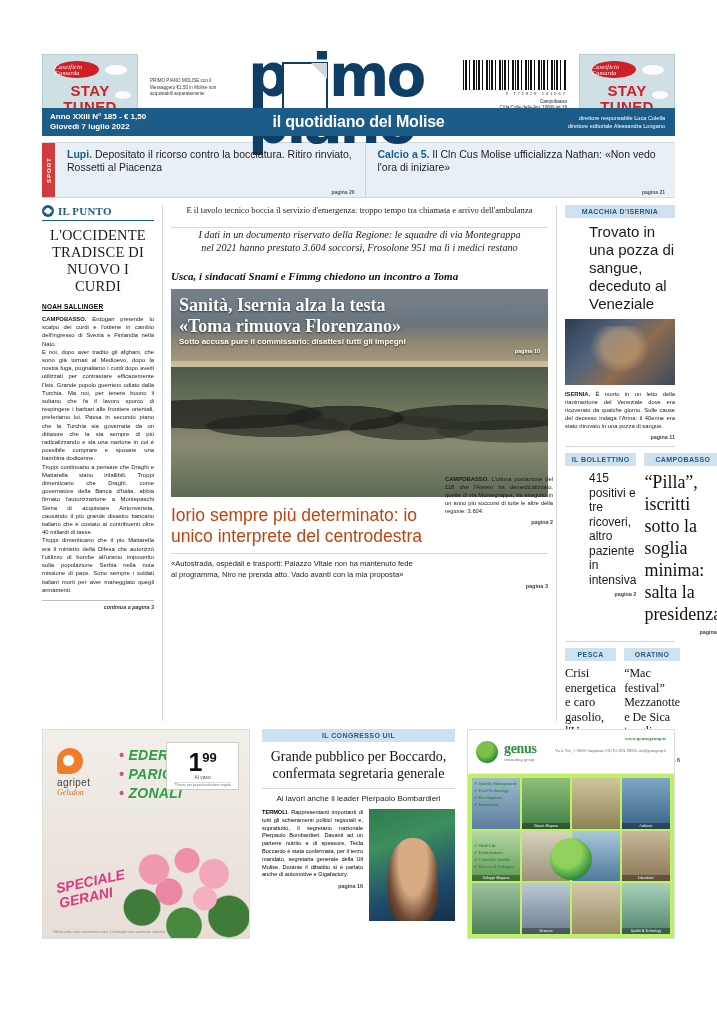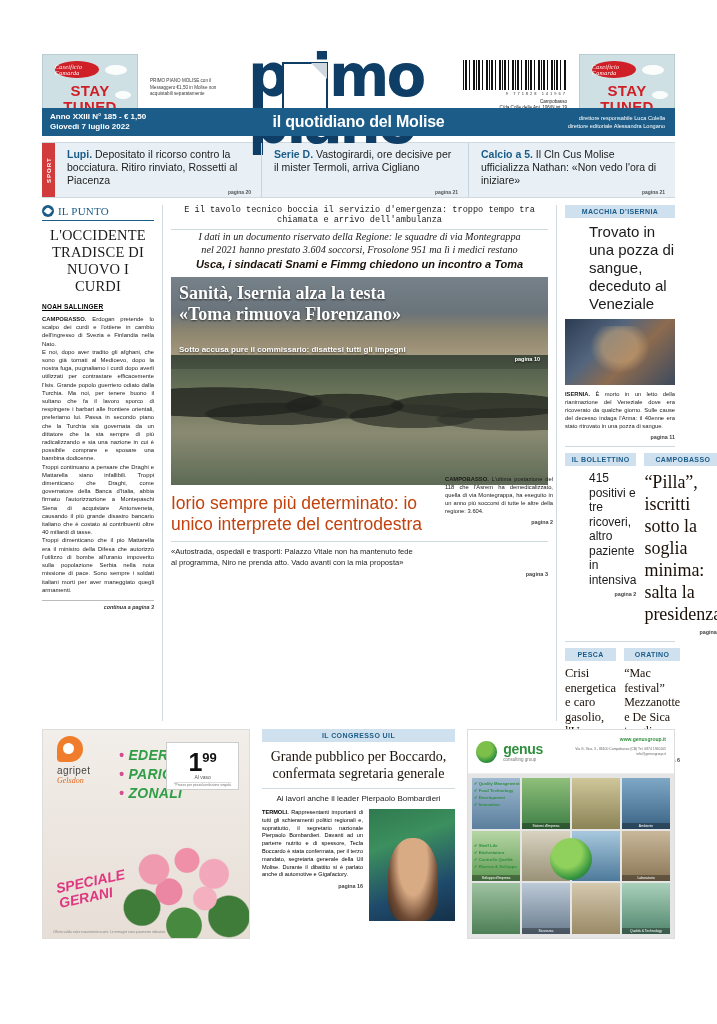--- a/index.html
+++ b/index.html
@@ -155,21 +155,21 @@
     width: 12px; height: 12px; border-radius: 50%;
     background: #1b5c88; position: relative;
   }
   .punto-dot:after {
     content:""; position:absolute; left:3px; top:3px;
     width:6px; height:6px; border-radius:50%; background:#fff;
     transform: rotate(40deg); border-radius: 50% 0 50% 0;
   }
   .punto-title {
     font-family: "Liberation Serif", serif;
-    font-weight: normal; font-size: 11px; color: #1b5c88;
+    font-weight: bold; font-size: 11px; color: #1b5c88;
     letter-spacing: .2px;
   }
   .punto-rule { border-bottom: 1px solid #1b5c88; margin: 3px 0 6px; }
   .punto-head-txt {
     font-family: "Liberation Serif", serif;
     font-size: 14.5px; line-height: 17px; text-align: center;
     color: #1a1a1a; letter-spacing: .2px;
   }
   .punto-author {
     font-size: 6.5px; font-weight: bold; margin: 8px 0 5px;
@@ -181,37 +181,37 @@
   }
   .punto-body b { font-weight: bold; }
   .punto-cont {
     margin-top: 6px; padding-top: 3px; border-top: 1px solid #bbb;
     font-size: 5.4px; font-weight: bold; font-style: italic;
     text-align: right; color: #333;
   }
 
   
   .kicker {
-    font-family: Liberation Mono, monospace;
+    font-family: Liberation Serif, serif;
     font-size: 8.6px; text-align: center; color: #222;
-    padding-bottom: 4px; border-bottom: 1px solid #cfd9e0;
+    padding-bottom: 12px; border-bottom: 1px solid #cfd9e0;
   }
   .headline {
     font-family: "Liberation Serif", serif;
     font-size: 31px; line-height: 35px; text-align: center;
     color: #1a1008; margin: 6px 0 6px;
   }
   .subhead {
     font-family: "Liberation Serif", serif; font-style: italic;
     font-size: 10.2px; line-height: 13px; text-align: center; color: #1a1a1a;
   }
   .subhead-b {
-    font-family: Liberation Sans, sans-serif; font-style: italic;
-    font-weight: bold; font-size: 11px; text-align: center;
-    margin-top: 2px; color: #1a1008;
+    font-family: Liberation Serif, serif; font-style: italic;
+    font-weight: bold; font-size: 11px; text-align: left;
+    margin-top: 16px; color: #1a1008;
   }
 
   .photo-block {
     position: relative; margin-top: 7px; height: 208px; overflow: hidden;
     background: #6d7d6a;
   }
   .photo-top {
     position: absolute; left:0; right:0; top:0; height: 78px;
     background: linear-gradient(#a9b8c4 0%, #8d9aa4 45%, #b7ac8e 70%, #cdbf9d 100%);
   }
@@ -234,21 +234,21 @@
     position: absolute; left:0; right:0; top:0;
     padding: 6px 8px 7px;
     background: linear-gradient(rgba(0,0,0,.30), rgba(0,0,0,.18));
   }
   .photo-h {
     font-family: "Liberation Serif", serif; font-weight: bold;
     color: #fff; font-size: 18px; line-height: 21px;
     text-shadow: 0 1px 2px rgba(0,0,0,.6);
   }
   .photo-sub {
-    color: #fff; font-size: 8px; font-weight: bold; margin-top: 20px;
+    color: #fff; font-size: 8px; font-weight: bold; margin-top: 0;
     text-shadow: 0 1px 2px rgba(0,0,0,.7);
   }
   .photo-pag {
     color: #fff; font-size: 5.5px; font-weight: bold;
     text-align: right; margin-top: 2px;
     text-shadow: 0 1px 2px rgba(0,0,0,.8);
   }
 
   .iorio-h {
     font-size: 17.5px; line-height: 21px; color: #c2410c;
@@ -295,21 +295,21 @@
 
   
   .bottom {
     display: flex; margin-top: 8px; height: 210px; gap: 8px;
   }
   .ad-agripet {
     width: 208px; flex: 0 0 208px; position: relative; overflow: hidden;
     background: linear-gradient(#f2eee9, #e7ded6);
     border: 1px solid #ddd;
   }
-  .agri-logo { position: absolute; left: 14px; top: 6px; }
+  .agri-logo { position: absolute; left: 14px; top: 18px; }
   .agri-mark {
     width: 26px; height: 26px; border-radius: 50% 50% 50% 4px;
     background: #f07d2b; position: relative;
   }
   .agri-mark:after {
     content:""; position:absolute; left:6px; top:7px; width:11px;height:11px;
     border-radius:50%; background:#fff;
   }
   .agri-name { font-size: 10px; color: #444; margin-top: 3px; letter-spacing: .4px;}
   .agri-sub { font-size: 8px; color: #e06a22; font-style: italic; font-family:"Liberation Serif",serif;}
@@ -374,21 +374,21 @@
     position: relative; overflow: hidden;
   }
   .uil-photo:after {
     content:""; position:absolute; left:22%; top:26%; width:58%; height:74%;
     border-radius: 46% 46% 28% 28%;
     background: radial-gradient(ellipse at 50% 28%, #d9ab85 0 40%, #6e4a33 70%, #2a2320 100%);
   }
 
   .ad-genus {
     width: 208px; flex: 0 0 208px; position: relative; overflow: hidden;
-    background: #e5e5e5; border: 1px solid #ddd;
+    background: #bef264; border: 1px solid #ddd; font-family: Liberation Serif, serif;
   }
   .genus-top {
     height: 44px; background: #fff; border-bottom: 1px solid #eee;
     display:flex; align-items:center; padding: 0 8px; gap:6px;
   }
   .genus-logo-mark {
     width: 22px; height: 22px; border-radius: 50%;
     background: radial-gradient(circle at 40% 35%, #7cc04a 0 40%, #2f8f3e 70%, #1d6b2c 100%);
   }
   .genus-logo-txt { font-size: 14px; font-weight: bold; color: #2f8f3e; letter-spacing:-.3px;}
@@ -490,24 +490,20 @@
   </div>
 
   <div class="sport">
     <div class="sport-tag">SPORT</div>
 
     <div class="sport-item">
       <div class="txt"><b>Lupi.</b><span> Depositato il ricorso contro la bocciatura. Ritiro rinviato, Rossetti al Piacenza</span></div>
       <div class="pag">pagina 20</div>
     </div>
 
-    <div class="sport-item">
-      <div class="txt"><b>Serie D.</b><span> Vastogirardi, ore decisive per il mister Termoli, arriva Cigliano</span></div>
-      <div class="pag">pagina 21</div>
-    </div>
 
     <div class="sport-item">
       <div class="txt"><b>Calcio a 5.</b><span> Il Cln Cus Molise ufficializza Nathan: «Non vedo l'ora di iniziare»</span></div>
       <div class="pag">pagina 21</div>
     </div>
   </div>
 
   <div class="main">
 
     <div class="col-left">

